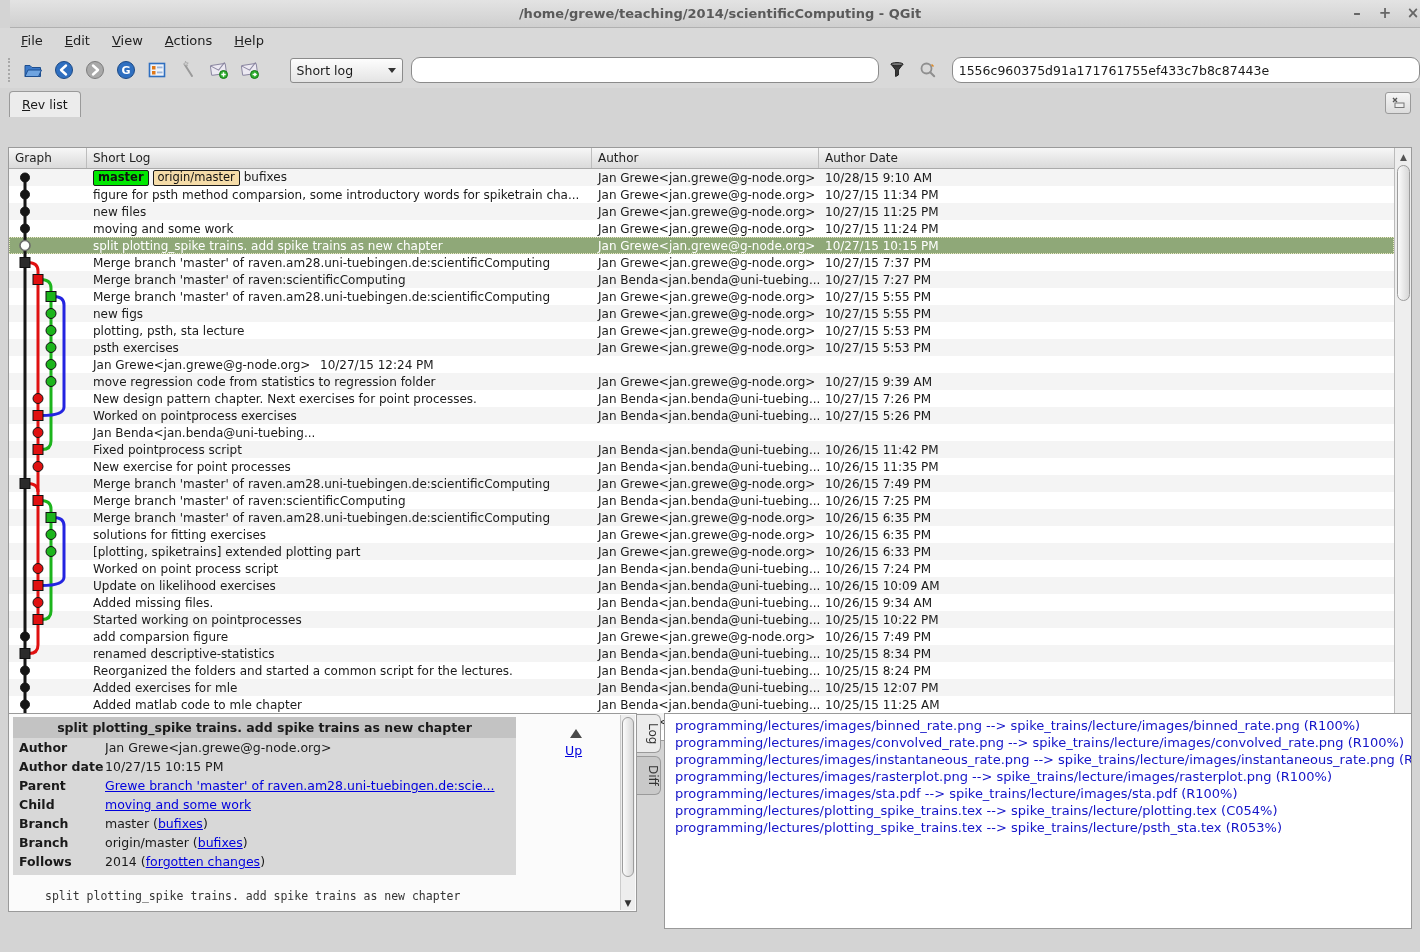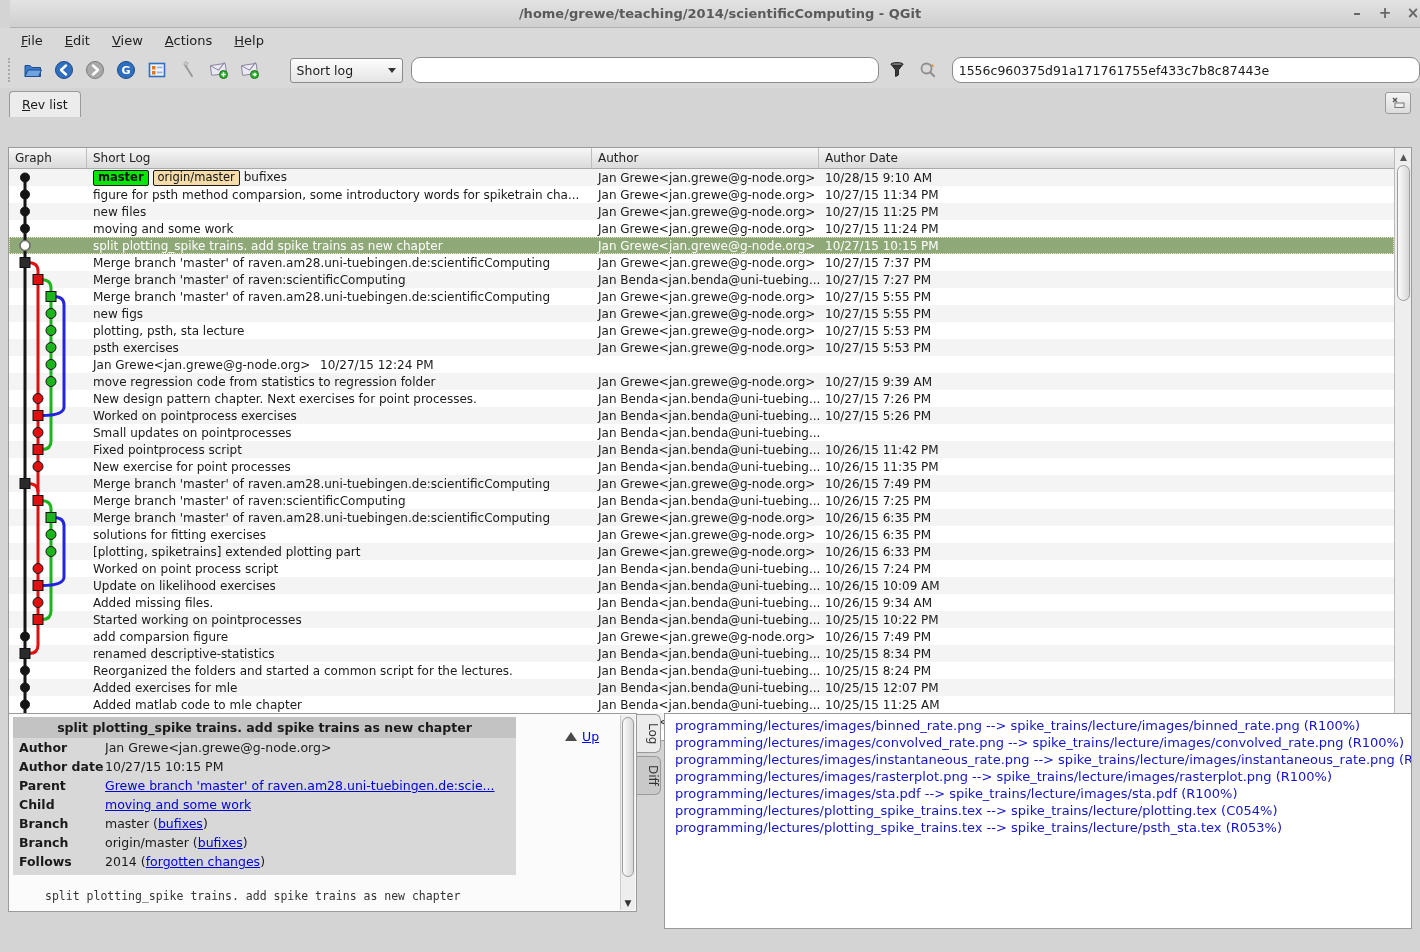--- a/index.html
+++ b/index.html
@@ -80,21 +80,21 @@
   
   .details { position:absolute; left:8px; top:713px; width:629px; height:199px;
     background:#fbfbfb; border:1px solid #9a9a9a; }
   .d-block { position:absolute; left:4px; top:3px; width:503px; }
   .d-title { height:21px; background:#c3c3c3; font-weight:bold; font-size:12.5px; text-align:center; padding-top:3px; }
   .d-rows { background:#d8d8d8; padding-bottom:4px; }
   .d-row { height:19px; display:flex; font-size:12.5px; }
   .d-label { width:92px; font-weight:bold; padding:2px 0 0 6px; flex:none; }
   .d-val { padding-top:2px; overflow:hidden; white-space:nowrap; }
   a.lnk { color:#0000dd; text-decoration:underline; }
-  .up-ctl { position:absolute; left:556px; top:15px; display:flex; align-items:center; gap:5px; font-size:12.5px; }
+  .up-ctl { position:absolute; left:556px; top:15px; display:flex; align-items:flex-end; gap:5px; font-size:12.5px;flex-direction:column; }
   .up-tri { width:0; height:0; border-left:6px solid transparent; border-right:6px solid transparent; border-bottom:9px solid #4a4a4a; }
   .d-message { position:absolute; left:36px; top:175px; font-family:"DejaVu Sans Mono","Liberation Mono",monospace;
     font-size:11.5px; color:#333; white-space:pre; }
   .d-scroll { position:absolute; right:1px; top:1px; width:15px; height:195px; background:#eee; border-left:1px solid #ccc; }
   .d-scroll .thumb { position:absolute; left:1px; top:2px; width:12px; height:160px; background:linear-gradient(90deg,#fbfbfb,#d7d7d7);
     border:1px solid #9c9c9c; border-radius:6px; }
   .d-scroll .sb-down { position:absolute; left:1px; bottom:2px; width:12px; text-align:center; color:#333; font-size:9px; }
 
   
   .side-tabs { position:absolute; left:637px; top:714px; width:27px; }
@@ -339,21 +339,20 @@
         <div class="c-date">10/27/15 7:26 PM</div>
       </div>
       <div class="row">
         <div class="c-graph"></div>
         <div class="c-log">Worked on pointprocess exercises</div>
         <div class="c-author">Jan Benda&lt;jan.benda@uni-tuebing...</div>
         <div class="c-date">10/27/15 5:26 PM</div>
       </div>
       <div class="row">
         <div class="c-graph"></div>
-        <div class="c-log">Small updates on pointprocesses</div>
         <div class="c-author">Jan Benda&lt;jan.benda@uni-tuebing...</div>
       </div>
       <div class="row">
         <div class="c-graph"></div>
         <div class="c-log">Fixed pointprocess script</div>
         <div class="c-author">Jan Benda&lt;jan.benda@uni-tuebing...</div>
         <div class="c-date">10/26/15 11:42 PM</div>
       </div>
       <div class="row">
         <div class="c-graph"></div>

